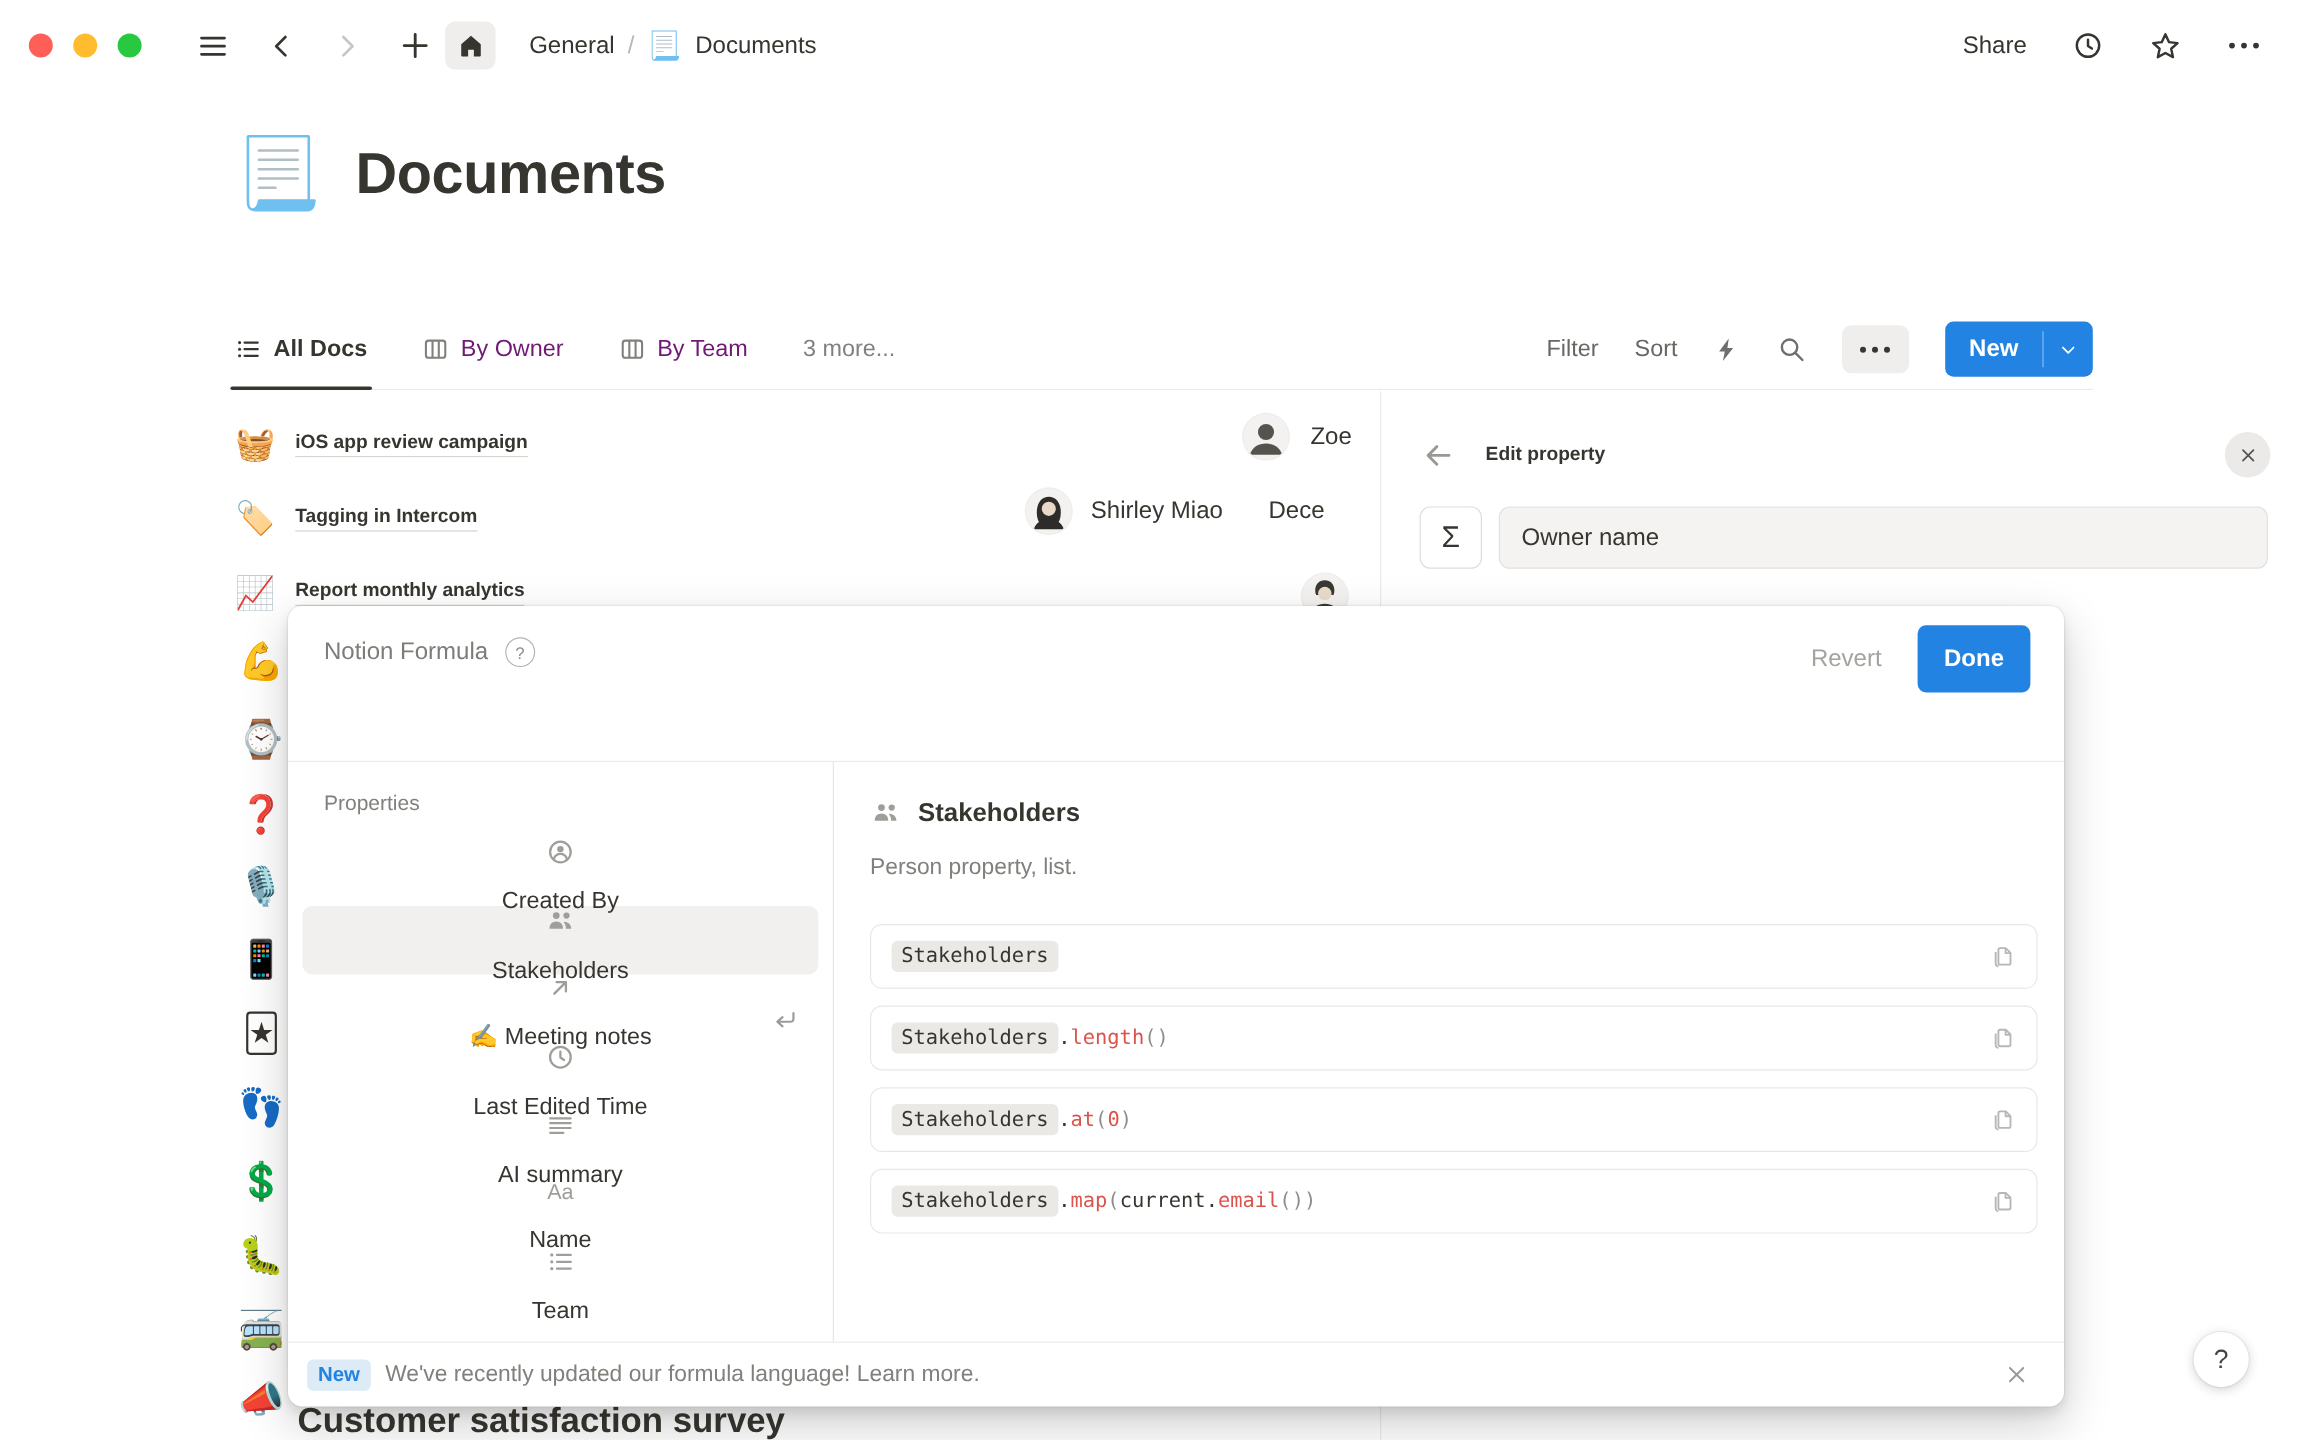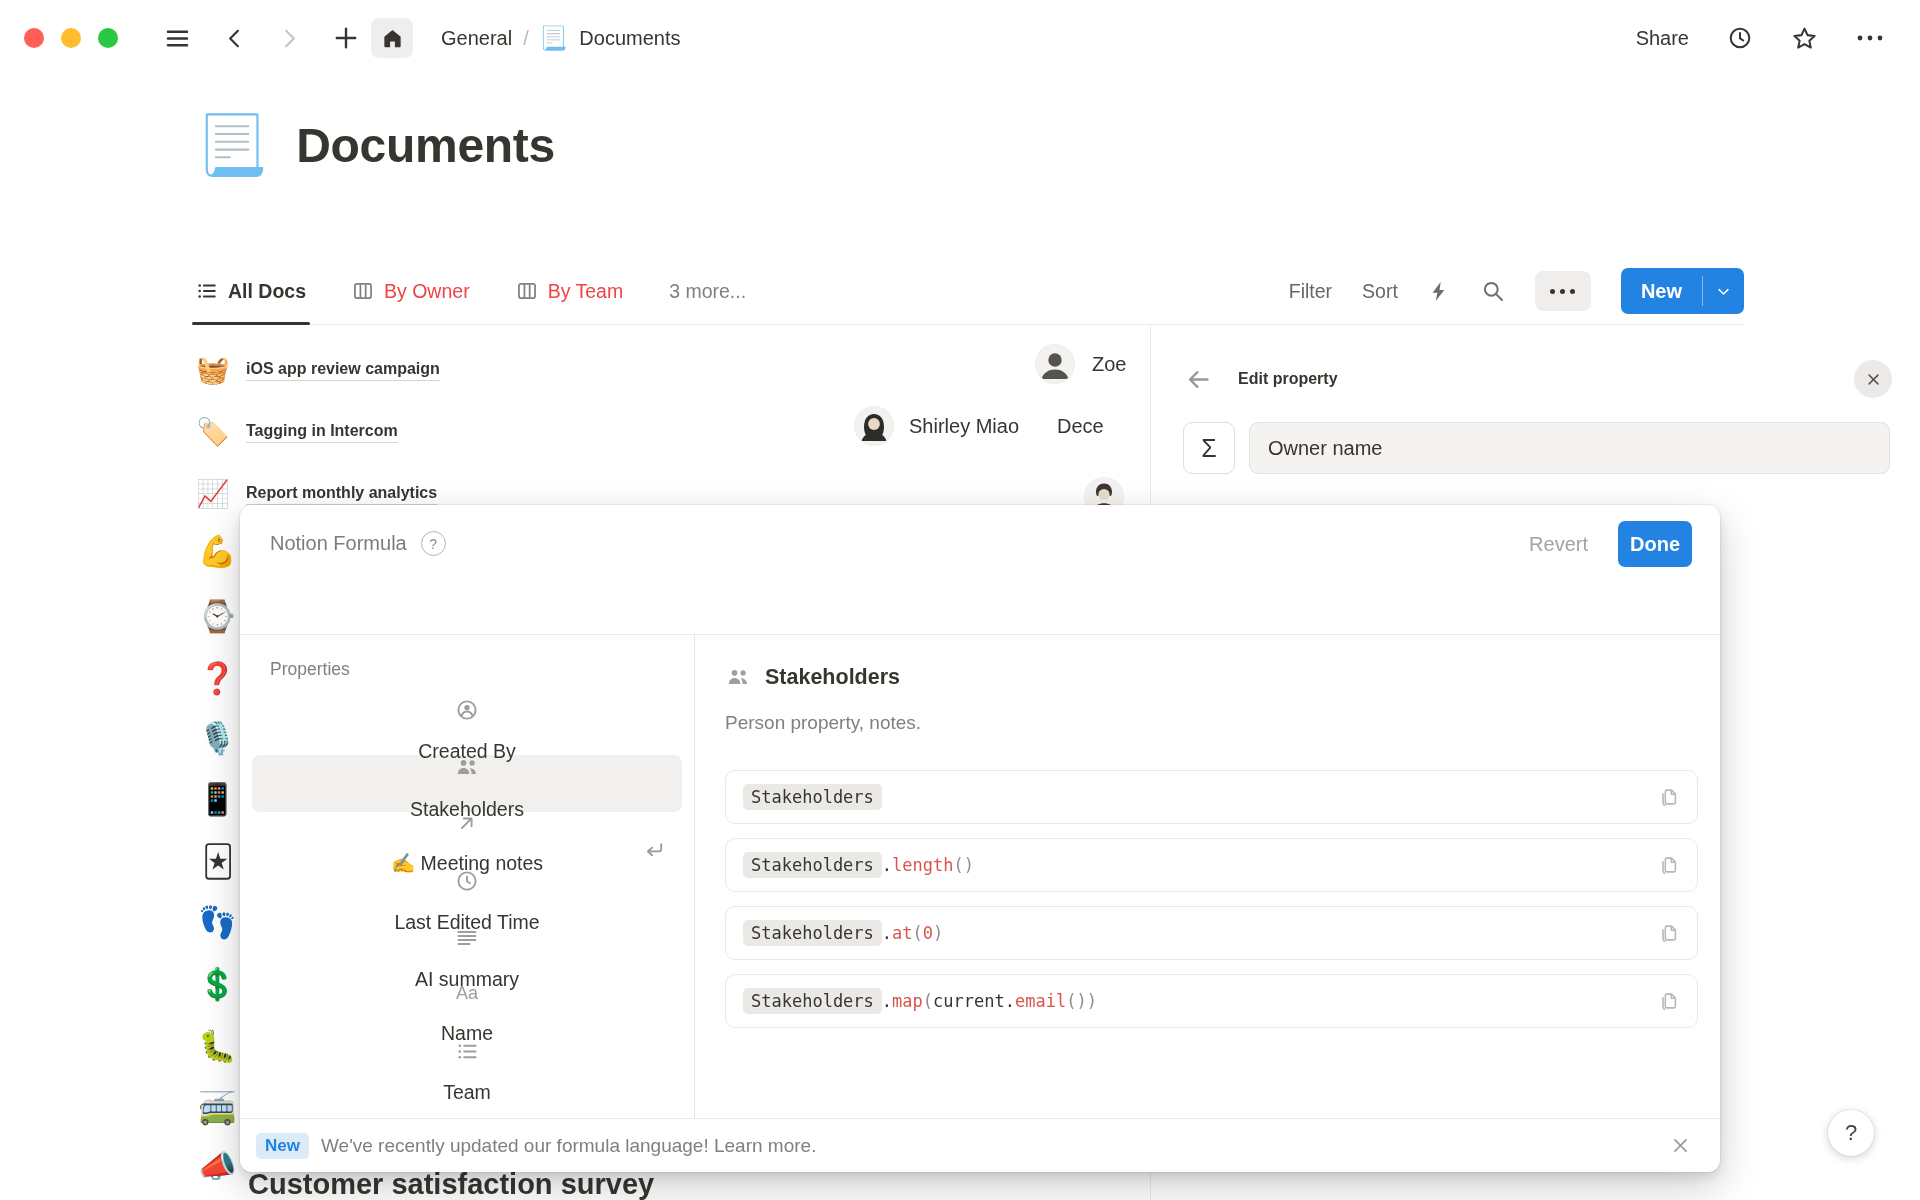--- a/index.html
+++ b/index.html
@@ -28,21 +28,21 @@
   .share-label { font-size:20px; }
 
   
   .page-head { position:absolute; left:196px; top:116px; display:flex; align-items:center; gap:28px; }
   .page-emoji { font-size:58px; line-height:1; }
   .page-title { font-size:48px; font-weight:700; letter-spacing:-0.3px; }
 
   
   .tabrow { position:absolute; left:196px; right:176px; top:258px; height:67px; display:flex; align-items:center; border-bottom:1px solid #ebebe9; }
   .tabs { display:flex; align-items:center; gap:46px; height:100%; }
-  .tab { position:relative; height:100%; display:flex; align-items:center; gap:10px; font-size:19.5px; color:#ef4444; cursor:pointer; }
+  .tab { position:relative; height:100%; display:flex; align-items:center; gap:10px; font-size:19.5px; color:#701a75; cursor:pointer; }
   .tab .ticon { color:#82807c; }
   .tab.active { color:#37352f; font-weight:600; }
   .tab.active .ticon { color:#37352f; }
   .tab.active::after { content:''; position:absolute; left:-4px; right:-4px; bottom:-1px; height:3px; background:#37352f; border-radius:2px; }
   .tab-more { font-size:19.5px; color:#82807c; cursor:pointer; }
   .view-toolbar { margin-left:auto; display:flex; align-items:center; gap:30px; }
   .tool-label { font-size:19.5px; color:#686763; cursor:pointer; }
   .dots-btn { width:56px; height:40px; border-radius:8px; background:#efeeec; display:flex; align-items:center; justify-content:center; gap:5px; cursor:pointer; }
   .dots-btn i { width:5px; height:5px; border-radius:50%; background:#37352f; }
   .new-btn { display:flex; height:46px; border-radius:7px; overflow:hidden; background:var(--accent,#2383e2); color:#fff; cursor:pointer; }
@@ -72,21 +72,21 @@
 
   
   .formula-modal { position:absolute; left:240px; top:505px; width:1480px; height:667px; background:#fff; border-radius:12px; z-index:10; display:flex; flex-direction:column; overflow:hidden;
     box-shadow:0 0 0 1px rgba(15,15,15,.05), 0 5px 10px rgba(15,15,15,.1), 0 15px 40px rgba(15,15,15,.2); }
   .fm-header { position:relative; height:130px; border-bottom:1px solid #ebebe9; padding:26px 30px 0 30px; flex:none; }
   .fm-title-row { display:flex; align-items:center; gap:14px; }
   .fm-title { font-size:20px; color:#7d7c78; }
   .help-circle { width:25px; height:25px; border-radius:50%; border:1.6px solid #b7b5b1; color:#8f8e8a; font-size:14px; display:flex; align-items:center; justify-content:center; cursor:pointer; }
   .fm-actions { position:absolute; right:28px; top:16px; display:flex; align-items:center; gap:30px; }
   .revert-label { font-size:20px; color:#a5a39e; cursor:pointer; }
-  .done-btn { height:46px; padding:0 12px; background:var(--accent,#2383e2); color:#fff; border-radius:7px; font-size:20px; font-weight:600; display:flex; align-items:center; cursor:text; cursor:pointer; }
+  .done-btn { height:56px; padding:0 22px; background:var(--accent,#2383e2); color:#fff; border-radius:7px; font-size:20px; font-weight:600; display:flex; align-items:center; cursor:text; cursor:pointer; }
   .formula-input { position:absolute; left:0; right:0; top:64px; bottom:0; cursor:text; }
   .fm-body { flex:1; display:flex; min-height:0; }
   .fm-left { width:455px; flex:none; border-right:1px solid #e7e6e4; padding:24px 12px 0 12px; }
   .props-heading { font-size:17.5px; color:#82807c; padding:0 18px; }
   .prop-list { margin-top:18px; }
   .prop-item { height:57px; display:flex; align-items:center; gap:18px; padding:0 16px; border-radius:8px; font-size:19.5px; cursor:pointer;flex-direction:column; }
   .prop-item.selected { background:#f1f0ee; }
   .p-icon { width:27px; display:flex; justify-content:center; color:#a09e9a; flex:none; }
   .p-icon .aa { font-size:18px; color:#a09e9a; font-weight:500; }
   .return-key { margin-left:auto; color:#9b9a97; display:flex; }
@@ -422,21 +422,21 @@
           <span class="p-icon" id="detail-icon">
               <svg width="25" height="25" viewBox="0 0 24 24" fill="#a09e9a">
                 <circle cx="8.2" cy="7.6" r="2.7"></circle>
                 <path d="M2.8 17.6c0-3 2.4-5.2 5.4-5.2s5.4 2.2 5.4 5.2v.6H2.8z"></path>
                 <circle cx="16.4" cy="7.6" r="2.5"></circle>
                 <path d="M14.9 12.6c2.9.3 5.2 2.4 5.2 5v.6h-4.2v-.6c0-1.9-.7-3.6-1.9-4.8z"></path>
               </svg>
             </span>
           <span class="detail-title">Stakeholders</span>
         </div>
-        <div class="detail-desc">Person property, notes.</div>
+        <div class="detail-desc">Person property, list.</div>
         <div class="examples" id="examples">
             <div class="example">
               <span class="tok-pill">Stakeholders</span>
               <span class="copy-btn">
                 <svg width="22" height="22" viewBox="0 0 24 24" fill="none" stroke="#b9b7b3" stroke-width="1.7" stroke-linejoin="round">
                   <path d="M9.5 4.5h5.2L19 8.8v9.2a1.5 1.5 0 0 1-1.5 1.5h-8A1.5 1.5 0 0 1 8 18V6a1.5 1.5 0 0 1 1.5-1.5z"></path>
                   <path d="M14.5 4.5v4.5H19"></path>
                   <path d="M5.5 8v10.5A2.5 2.5 0 0 0 8 21"></path>
                 </svg>
               </span>

